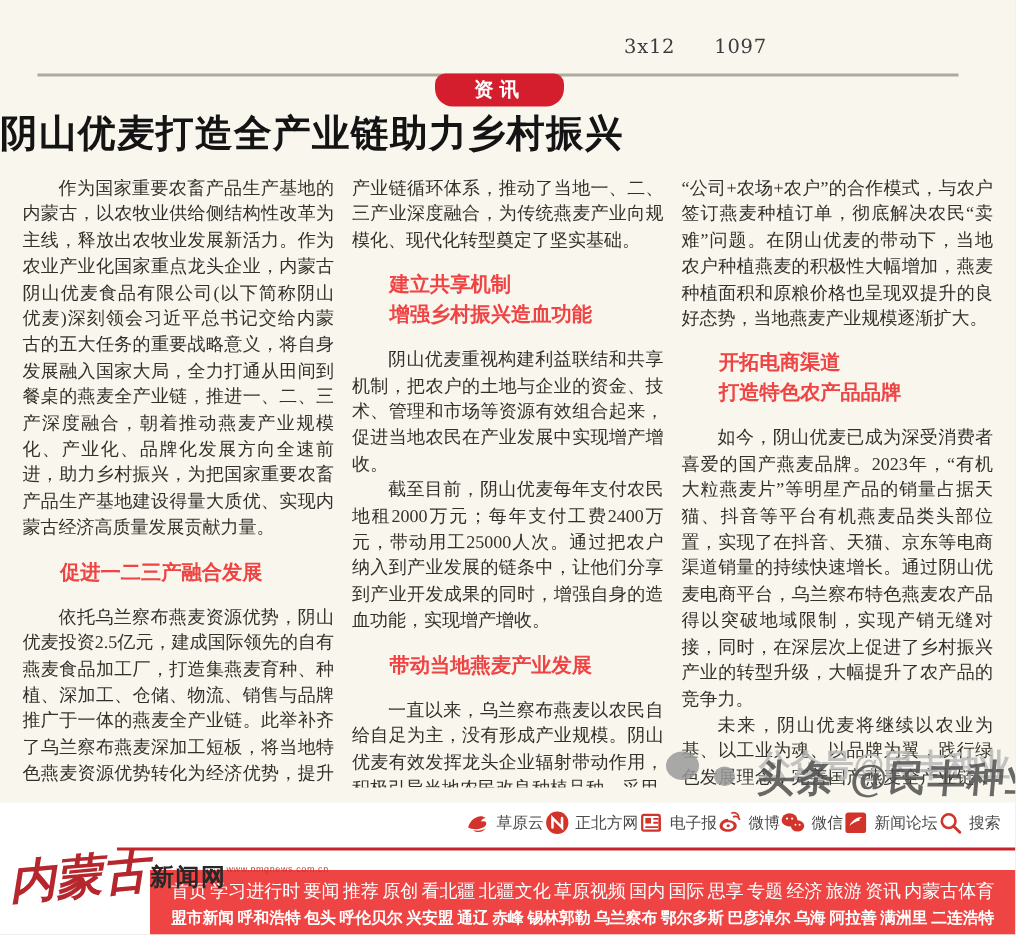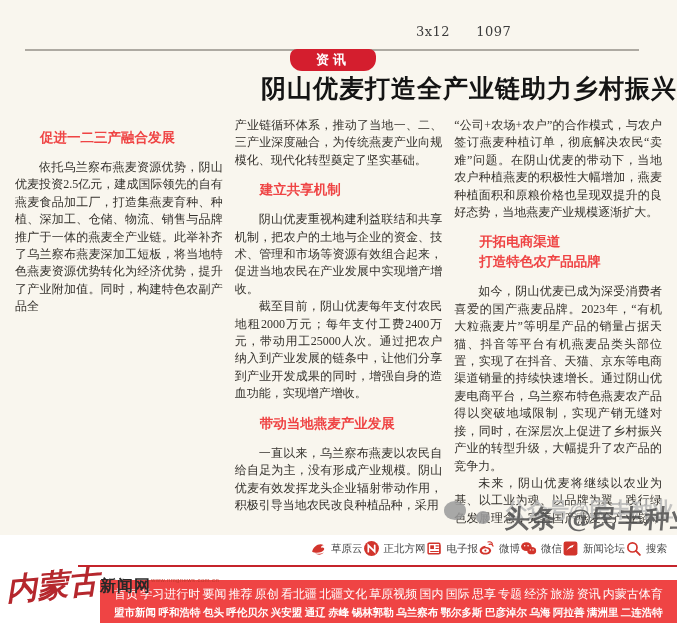--- a/index.html
+++ b/index.html
@@ -10,21 +10,21 @@
   
   .folio{position:absolute;top:24px;left:416px;font-family:"DejaVu Serif",serif;
          font-size:13px;color:#3c3c3c;letter-spacing:.5px;}
   .folio span{margin-right:26px;}
 
   
   .top-rule{position:absolute;top:49px;left:25px;width:614px;height:2px;background:#aeaaa2;}
   .badge{position:absolute;top:49px;left:290px;width:86px;height:22px;line-height:22px;
          background:#d41e2e;color:#fff;font-size:13px;font-weight:700;text-align:center;
          border-radius:7px 7px 12px 12px;letter-spacing:4px;}
-  .title{position:absolute;top:72px;left:0;width:100%;text-align:right;font-size:25px;
+  .title{position:absolute;top:72px;left:0;width:100%;text-align:left;font-size:25px;
          font-weight:700;color:#141414;letter-spacing:1px;}
 
   
   .cols{position:absolute;top:117px;left:15px;width:647px;height:408px;display:flex;gap:12px;overflow:hidden;}
   .col{flex:1;font-family:"Liberation Serif","DejaVu Serif",serif;font-size:12px;
        line-height:17.4px;color:#34312c;text-align:justify;}
   .col p{margin:0;text-indent:2em;}
   .col p.cont{text-indent:0;}
   .subhead{font-family:"Liberation Sans",sans-serif;font-weight:700;font-size:13.5px;
            line-height:20px;color:#ef4444;margin:11px 0 11px 25px;}
@@ -74,29 +74,31 @@
   <div class="folio">
     <span>3x12</span><span>1097</span>
   </div>
 
   <div class="top-rule"></div>
   <div class="badge">资讯</div>
   <div class="title">阴山优麦打造全产业链助力乡村振兴</div>
 
   <div class="cols" id="article-columns">
       <div class="col">
+        <p>作为国家重要农畜产品生产基地的内蒙古，以农牧业供给侧结构性改革为主线，释放出农牧业发展新活力。作为农业产业化国家重点龙头企业，内蒙古阴山优麦食品有限公司(以下简称阴山优麦)深刻领会习近平总书记交给内蒙古的五大任务的重要战略意义，将自身发展融入国家大局，全力打通从田间到餐桌的燕麦全产业链，推进一、二、三产深度融合，朝着推动燕麦产业规模化、产业化、品牌化发展方向全速前进，助力乡村振兴，为把国家重要农畜产品生产基地建设得量大质优、实现内蒙古经济高质量发展贡献力量。</p>
         <div class="subhead">
           <div>促进一二三产融合发展</div>
         </div>
         <p>依托乌兰察布燕麦资源优势，阴山优麦投资2.5亿元，建成国际领先的自有燕麦食品加工厂，打造集燕麦育种、种植、深加工、仓储、物流、销售与品牌推广于一体的燕麦全产业链。此举补齐了乌兰察布燕麦深加工短板，将当地特色燕麦资源优势转化为经济优势，提升了产业附加值。同时，构建特色农副产品全</p>
       </div>
       <div class="col">
         <p class="cont">产业链循环体系，推动了当地一、二、三产业深度融合，为传统燕麦产业向规模化、现代化转型奠定了坚实基础。</p>
         <div class="subhead">
           <div>建立共享机制</div>
+          <div>增强乡村振兴造血功能</div>
         </div>
         <p>阴山优麦重视构建利益联结和共享机制，把农户的土地与企业的资金、技术、管理和市场等资源有效组合起来，促进当地农民在产业发展中实现增产增收。</p>
         <p>截至目前，阴山优麦每年支付农民地租2000万元；每年支付工费2400万元，带动用工25000人次。通过把农户纳入到产业发展的链条中，让他们分享到产业开发成果的同时，增强自身的造血功能，实现增产增收。</p>
         <div class="subhead">
           <div>带动当地燕麦产业发展</div>
         </div>
         <p>一直以来，乌兰察布燕麦以农民自给自足为主，没有形成产业规模。阴山优麦有效发挥龙头企业辐射带动作用，积极引导当地农民改良种植品种，采用</p>
       </div>
       <div class="col">
         <p class="cont">“公司+农场+农户”的合作模式，与农户签订燕麦种植订单，彻底解决农民“卖难”问题。在阴山优麦的带动下，当地农户种植燕麦的积极性大幅增加，燕麦种植面积和原粮价格也呈现双提升的良好态势，当地燕麦产业规模逐渐扩大。</p>

